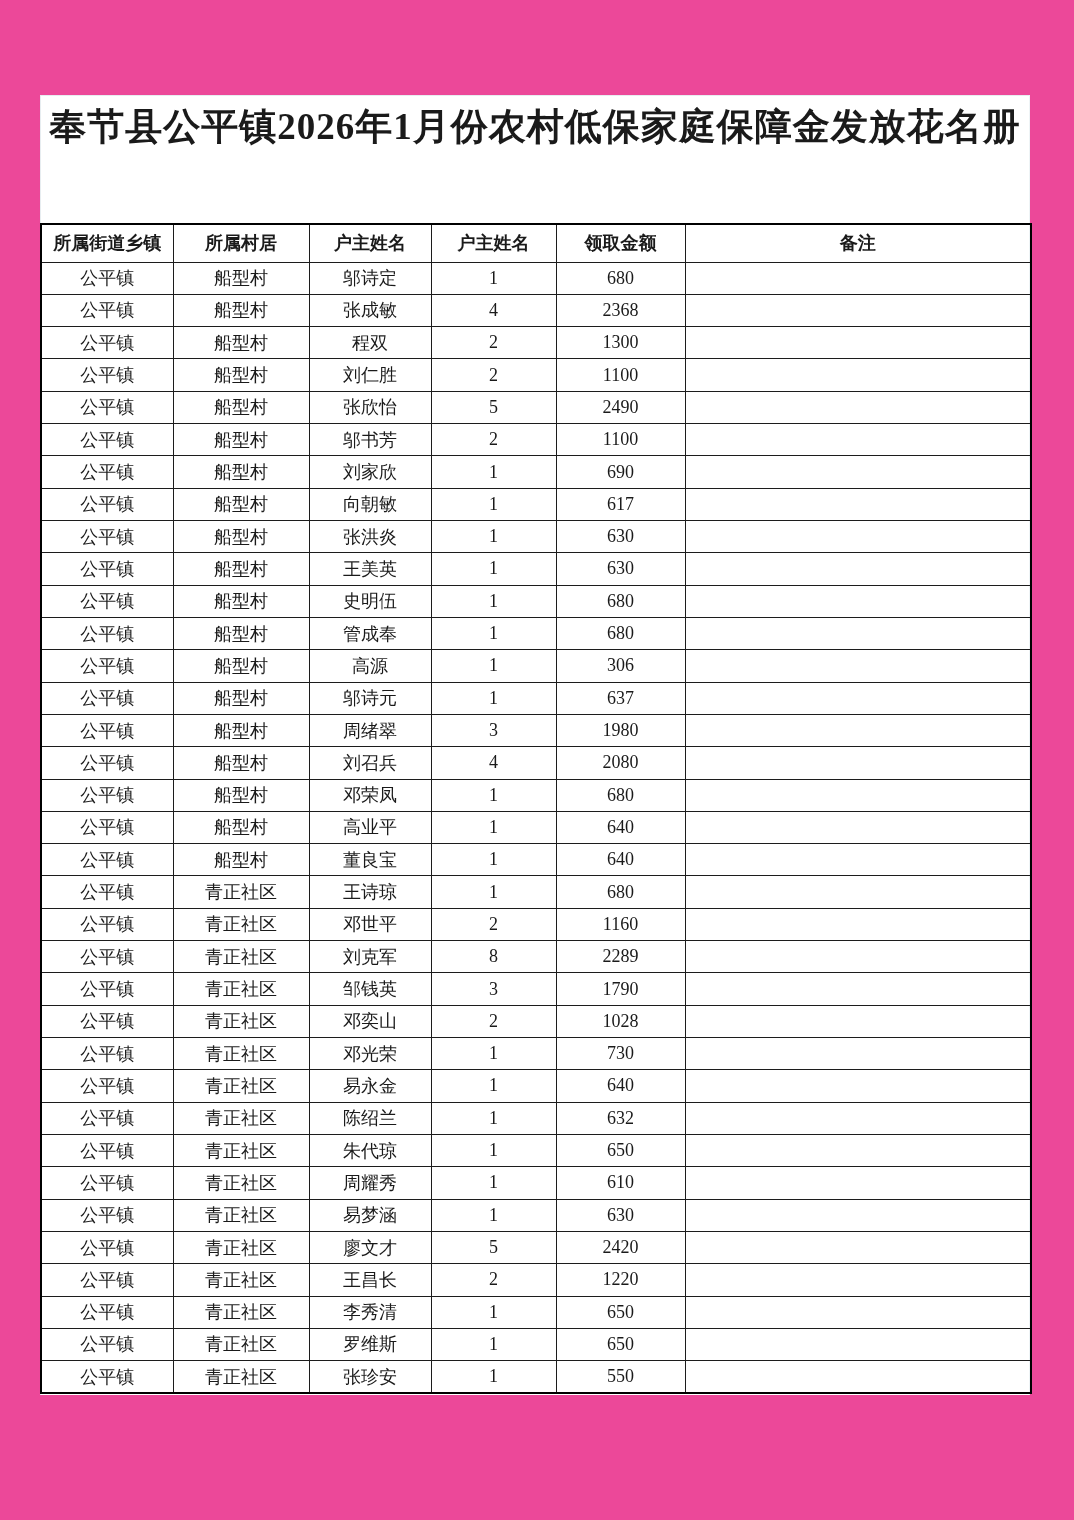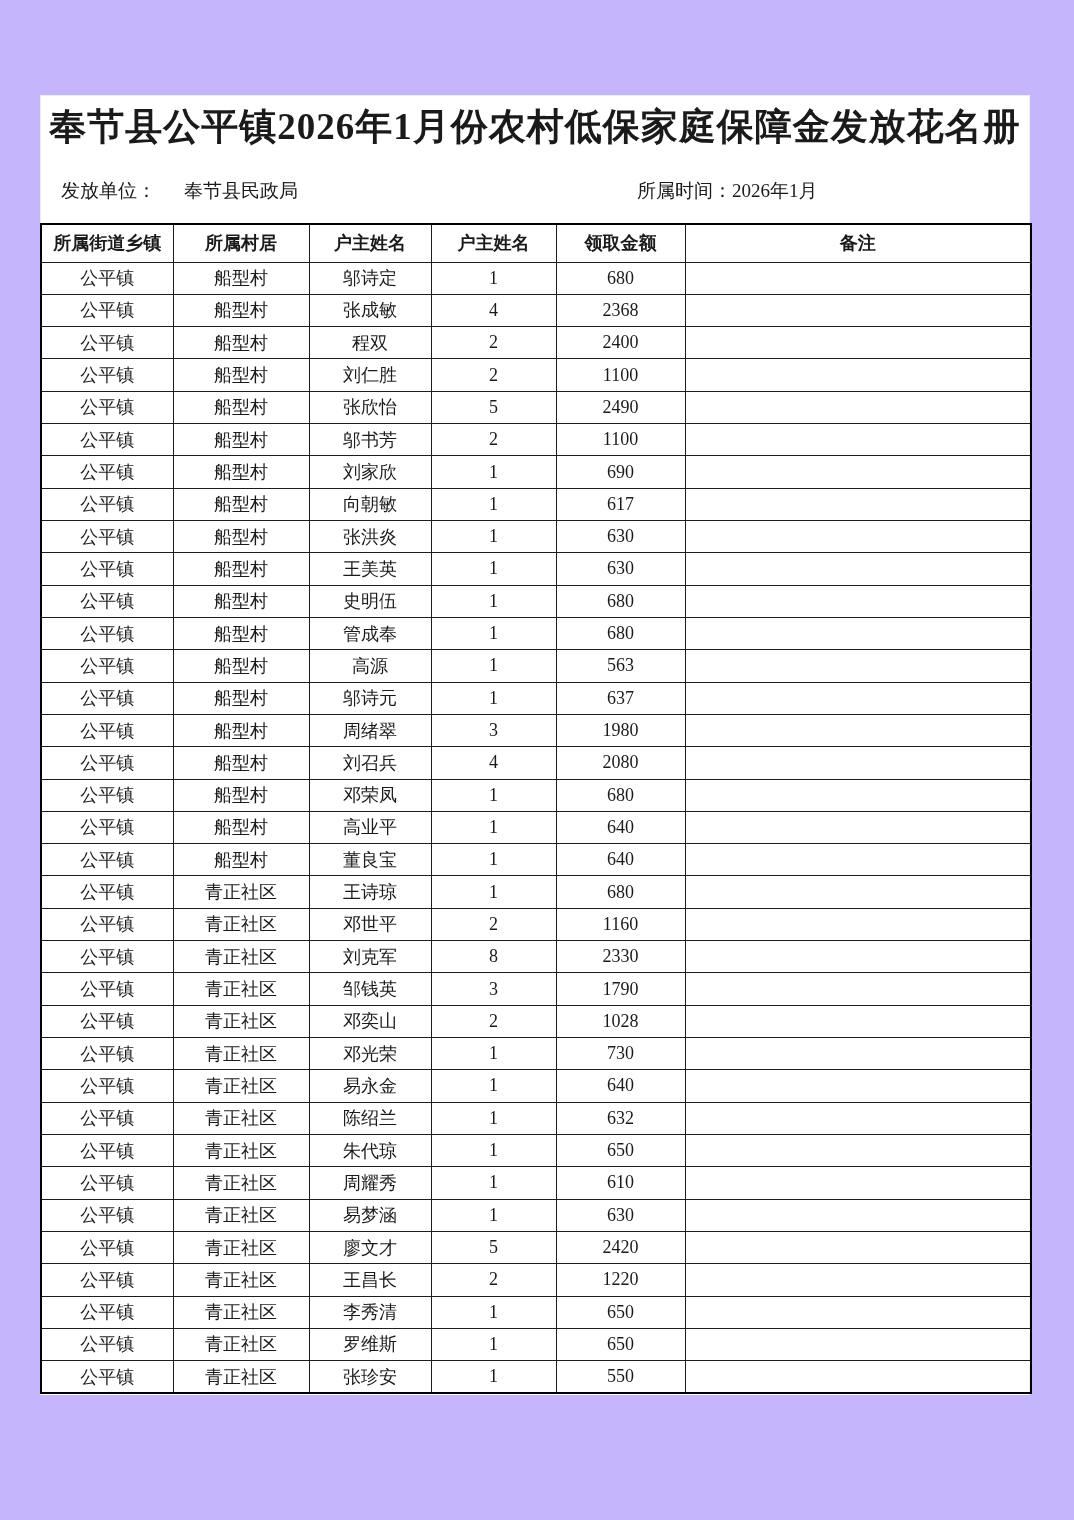--- a/index.html
+++ b/index.html
@@ -6,21 +6,21 @@
     margin: 0;
     padding: 0;
     background: #ffffff;
     font-family: "Liberation Serif", "DejaVu Serif", serif;
     color: #1a1a1a;
   }
   .page {
     position: relative;
     width: 1074px;
     height: 1520px;
-    background: #c4b5fd;
+    background: #ec4899;
     overflow: hidden;
   }
   .sheet {
     position: absolute;
     left: 40px;
     top: 95px;
     width: 990px;
     height: 1300px;
     background: #ffffff;
     border-top: 1px solid #e7edf0;
@@ -96,28 +96,20 @@
   }
 </style>
 </head>
 <body>
 
 <div class="page">
   <div class="sheet">
 
     <div class="doc-title">奉节县公平镇2026年1月份农村低保家庭保障金发放花名册</div>
 
-    <div class="info-row">
-      <span class="issuer">
-        <span>发放单位：</span><span class="issuer-value">奉节县民政局</span>
-      </span>
-      <span class="period">
-        <span>所属时间：</span><span>2026年1月</span>
-      </span>
-    </div>
 
     <table class="roster">
       <colgroup>
           <col style="width: 132px;">
           <col style="width: 136px;">
           <col style="width: 122px;">
           <col style="width: 125px;">
           <col style="width: 129px;">
           <col style="width: 346px;">
         </colgroup>
@@ -146,21 +138,21 @@
             <td>张成敏</td>
             <td class="num">4</td>
             <td class="num">2368</td>
             <td></td>
           </tr>
           <tr>
             <td>公平镇</td>
             <td>船型村</td>
             <td>程双</td>
             <td class="num">2</td>
-            <td class="num">2400</td>
+            <td class="num">1300</td>
             <td></td>
           </tr>
           <tr>
             <td>公平镇</td>
             <td>船型村</td>
             <td>刘仁胜</td>
             <td class="num">2</td>
             <td class="num">1100</td>
             <td></td>
           </tr>
@@ -226,21 +218,21 @@
             <td>管成奉</td>
             <td class="num">1</td>
             <td class="num">680</td>
             <td></td>
           </tr>
           <tr>
             <td>公平镇</td>
             <td>船型村</td>
             <td>高源</td>
             <td class="num">1</td>
-            <td class="num">563</td>
+            <td class="num">306</td>
             <td></td>
           </tr>
           <tr>
             <td>公平镇</td>
             <td>船型村</td>
             <td>邬诗元</td>
             <td class="num">1</td>
             <td class="num">637</td>
             <td></td>
           </tr>
@@ -298,21 +290,21 @@
             <td>邓世平</td>
             <td class="num">2</td>
             <td class="num">1160</td>
             <td></td>
           </tr>
           <tr>
             <td>公平镇</td>
             <td>青正社区</td>
             <td>刘克军</td>
             <td class="num">8</td>
-            <td class="num">2330</td>
+            <td class="num">2289</td>
             <td></td>
           </tr>
           <tr>
             <td>公平镇</td>
             <td>青正社区</td>
             <td>邹钱英</td>
             <td class="num">3</td>
             <td class="num">1790</td>
             <td></td>
           </tr>

